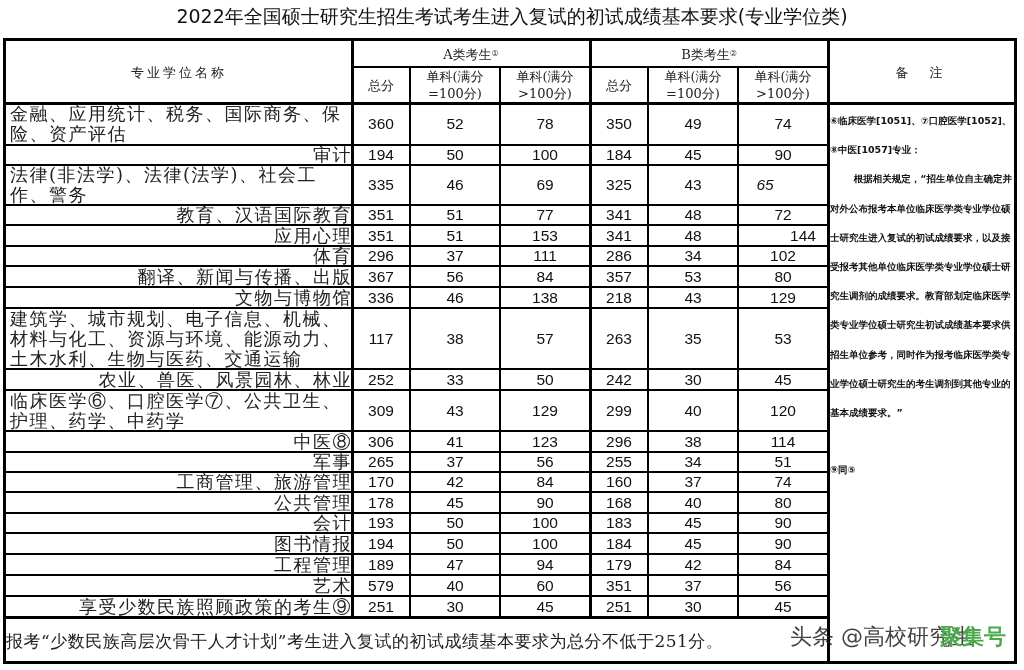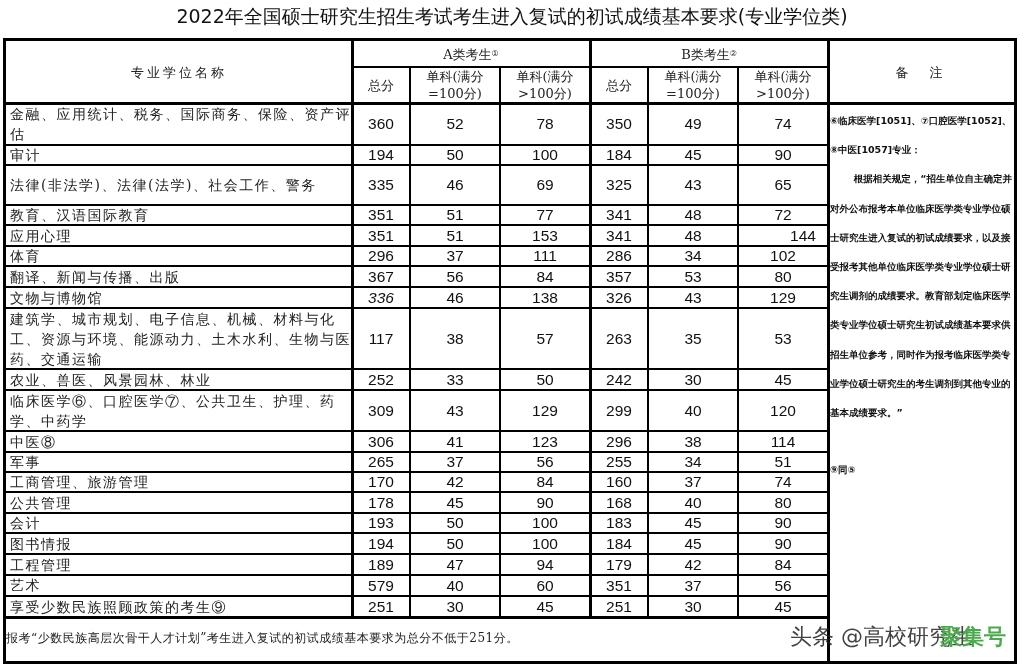--- a/index.html
+++ b/index.html
@@ -1,29 +1,29 @@
 <!DOCTYPE html>
 <html><head>
 <meta charset="utf-8">
 <style>
   html, body { margin: 0; padding: 0; background: #ffffff; }
   body { width: 1024px; height: 670px; position: relative; overflow: hidden; font-family: "DejaVu Serif", "Liberation Serif", serif; color: #111; }
   .title { position: absolute; left: 0; top: 4px; width: 1024px; text-align: center; font-family: "DejaVu Sans", "Liberation Sans", sans-serif; font-size: 19px; letter-spacing: 0px; color: #111; }
   .frame { position: absolute; left: 3px; top: 38px; width: 1014px; height: 626px; box-sizing: border-box; border: 3px solid #000; }
   .cell { position: absolute; box-sizing: border-box; display: flex; align-items: center; justify-content: center; overflow: hidden; }
   .hdr { font-size: 13px; text-align: center; line-height: 17px; color: #222; }
-  .name { justify-content: flex-start; padding-left: 4px; font-size: 14px; line-height: 20px; color: #222; letter-spacing: 1.5px; }
+  .name { justify-content: flex-end; padding-left: 4px; font-size: 18px; line-height: 20px; color: #222; letter-spacing: 1.5px; }
   .num { font-family: "Liberation Sans", "DejaVu Sans", sans-serif; font-size: 15.5px; color: #111; }
   .hl { position: absolute; background: #000; }
   .vl { position: absolute; background: #000; }
   sup { font-size: 8px; vertical-align: super; line-height: 0; }
   .remarks { position: absolute; left: 830px; top: 106px; width: 184px; font-family: "DejaVu Sans", "Liberation Sans", sans-serif; font-weight: bold; font-size: 9.5px; line-height: 29.2px; color: #111; }
   .remarks p { margin: 0; }
   .remarks .indent { text-indent: 2.5em; }
-  .footer-note { position: absolute; left: 6px; top: 630px; font-size: 12px; color: #222; letter-spacing: 0.5px; }
+  .footer-note { position: absolute; left: 6px; top: 630px; font-size: 17px; color: #222; letter-spacing: 0.5px; }
   .watermark { position: absolute; left: 790px; top: 622px; font-family: "DejaVu Sans", "Liberation Sans", sans-serif; font-size: 22px; color: #222; opacity: 0.85; white-space: nowrap; }
   .watermark .green { color: #2e9b2e; font-weight: bold; position: absolute; left: 150px; top: 0; }
 </style>
 </head>
 <body>
 
 <div class="title">2022年全国硕士研究生招生考试考生进入复试的初试成绩基本要求(专业学位类)</div>
 
 <div class="frame"></div>
 
@@ -85,21 +85,21 @@
     <div class="cell num" style="left: 648px; top: 145px; width: 90px; height: 20px;">45</div>
     <div class="cell num" style="left: 738px; top: 145px; width: 90px; height: 20px;">90</div>
     <div class="cell name" style="left: 6px; top: 165px; width: 346px; height: 40px;">
       <span>法律(非法学)、法律(法学)、社会工作、警务</span>
     </div>
     <div class="cell num" style="left: 352px; top: 165px; width: 58px; height: 40px;">335</div>
     <div class="cell num" style="left: 410px; top: 165px; width: 90px; height: 40px;">46</div>
     <div class="cell num" style="left: 500px; top: 165px; width: 90px; height: 40px;">69</div>
     <div class="cell num" style="left: 590px; top: 165px; width: 58px; height: 40px;">325</div>
     <div class="cell num" style="left: 648px; top: 165px; width: 90px; height: 40px;">43</div>
-    <div class="cell num" style="left: 738px; top: 165px; width: 90px; height: 40px;">65</div>
+    <div class="cell num" style="left: 720px; top: 165px; width: 90px; height: 40px; font-style: italic;">65</div>
     <div class="cell name" style="left: 6px; top: 205px; width: 346px; height: 20px;">
       <span>教育、汉语国际教育</span>
     </div>
     <div class="cell num" style="left: 352px; top: 205px; width: 58px; height: 20px;">351</div>
     <div class="cell num" style="left: 410px; top: 205px; width: 90px; height: 20px;">51</div>
     <div class="cell num" style="left: 500px; top: 205px; width: 90px; height: 20px;">77</div>
     <div class="cell num" style="left: 590px; top: 205px; width: 58px; height: 20px;">341</div>
     <div class="cell num" style="left: 648px; top: 205px; width: 90px; height: 20px;">48</div>
     <div class="cell num" style="left: 738px; top: 205px; width: 90px; height: 20px;">72</div>
     <div class="cell name" style="left: 6px; top: 225px; width: 346px; height: 21px;">
@@ -125,24 +125,24 @@
     </div>
     <div class="cell num" style="left: 352px; top: 266px; width: 58px; height: 21px;">367</div>
     <div class="cell num" style="left: 410px; top: 266px; width: 90px; height: 21px;">56</div>
     <div class="cell num" style="left: 500px; top: 266px; width: 90px; height: 21px;">84</div>
     <div class="cell num" style="left: 590px; top: 266px; width: 58px; height: 21px;">357</div>
     <div class="cell num" style="left: 648px; top: 266px; width: 90px; height: 21px;">53</div>
     <div class="cell num" style="left: 738px; top: 266px; width: 90px; height: 21px;">80</div>
     <div class="cell name" style="left: 6px; top: 287px; width: 346px; height: 21px;">
       <span>文物与博物馆</span>
     </div>
-    <div class="cell num" style="left: 352px; top: 287px; width: 58px; height: 21px; font-style: italic;">336</div>
+    <div class="cell num" style="left: 352px; top: 287px; width: 58px; height: 21px;">336</div>
     <div class="cell num" style="left: 410px; top: 287px; width: 90px; height: 21px;">46</div>
     <div class="cell num" style="left: 500px; top: 287px; width: 90px; height: 21px;">138</div>
-    <div class="cell num" style="left: 590px; top: 287px; width: 58px; height: 21px;">326</div>
+    <div class="cell num" style="left: 590px; top: 287px; width: 58px; height: 21px;">218</div>
     <div class="cell num" style="left: 648px; top: 287px; width: 90px; height: 21px;">43</div>
     <div class="cell num" style="left: 738px; top: 287px; width: 90px; height: 21px;">129</div>
     <div class="cell name" style="left: 6px; top: 308px; width: 346px; height: 61px;">
       <span>建筑学、城市规划、电子信息、机械、材料与化工、资源与环境、能源动力、土木水利、生物与医药、交通运输</span>
     </div>
     <div class="cell num" style="left: 352px; top: 308px; width: 58px; height: 61px;">117</div>
     <div class="cell num" style="left: 410px; top: 308px; width: 90px; height: 61px;">38</div>
     <div class="cell num" style="left: 500px; top: 308px; width: 90px; height: 61px;">57</div>
     <div class="cell num" style="left: 590px; top: 308px; width: 58px; height: 61px;">263</div>
     <div class="cell num" style="left: 648px; top: 308px; width: 90px; height: 61px;">35</div>

